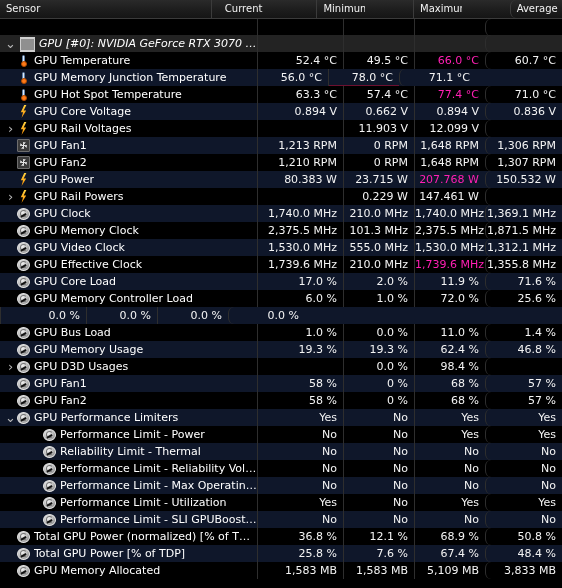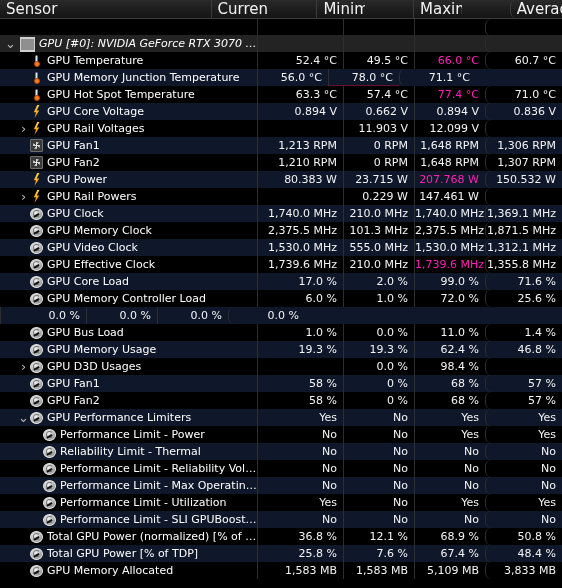--- a/index.html
+++ b/index.html
@@ -19,21 +19,21 @@
 
   
   #hwm-table { width: 562px; border-collapse: collapse; }
 
   .hdr {
     height: 18px;
     background: linear-gradient(to bottom, #2a2a2a 0%, #1d1d1d 55%, #151515 100%);
     border-bottom: 1px solid #3b3b3b;
   }
   .hdr .cell {
-    font-size: 15px;
+    font-size: 10px;
     color: #f2f2f2;
     padding: 0 6px;
     line-height: 18px;
     white-space: nowrap;
     overflow: hidden;
     box-sizing: border-box;
   }
   .hdr .cell.num { text-align: right; border-left: 1px solid #3b3b3b; margin-left: 48px; }
   .hdr .cell.name { text-align: left; }
 
@@ -78,21 +78,21 @@
   .twisty {
     width: 13px;
     min-width: 13px;
     text-align: center;
     color: #b9b9b9;
     font-size: 9px;
     line-height: 17px;
     user-select: none;
   }
   .indent-0 { margin-left: 0px; }
-  .indent-1 { margin-left: 13px; }
+  .indent-1 { }
   .indent-2 { margin-left: 26px; }
 
   .ico {
     width: 13px; min-width: 13px; height: 13px;
     margin-right: 4px;
     position: relative;
     display: inline-block;
   }
   .label {
     font-size: 11px;
@@ -402,21 +402,21 @@
       <div class="row rowflex even">
         <div class="c-name">
           <div class="nm indent-1">
             <span class="twisty"></span>
             <span class="ico ic-gauge"></span>
             <span class="label">GPU Core Load</span>
           </div>
         </div>
         <div class="c-cur val">17.0 %</div>
         <div class="c-min val">2.0 %</div>
-        <div class="c-max val">99.0 %</div>
+        <div class="c-max val">11.9 %</div>
         <div class="c-avg val">71.6 %</div>
       </div>
       <div class="row rowflex odd">
         <div class="c-name">
           <div class="nm indent-1">
             <span class="twisty"></span>
             <span class="ico ic-gauge"></span>
             <span class="label">GPU Memory Controller Load</span>
           </div>
         </div>

